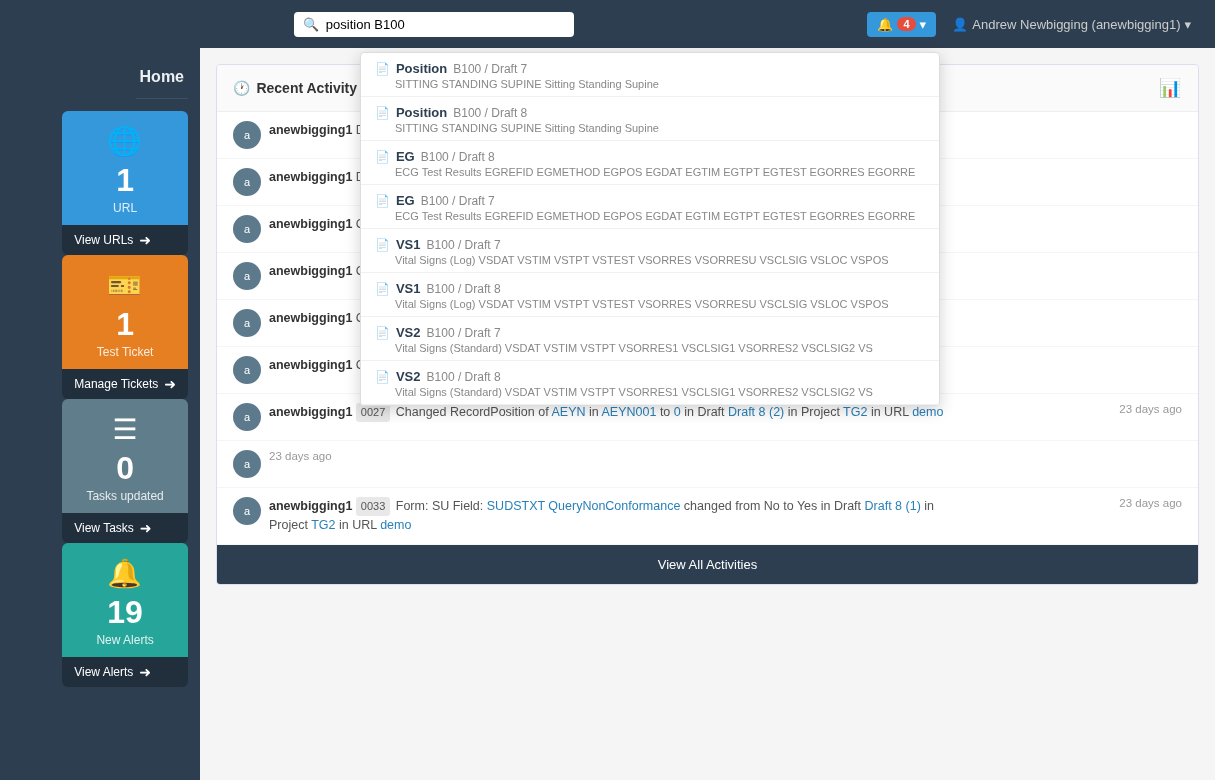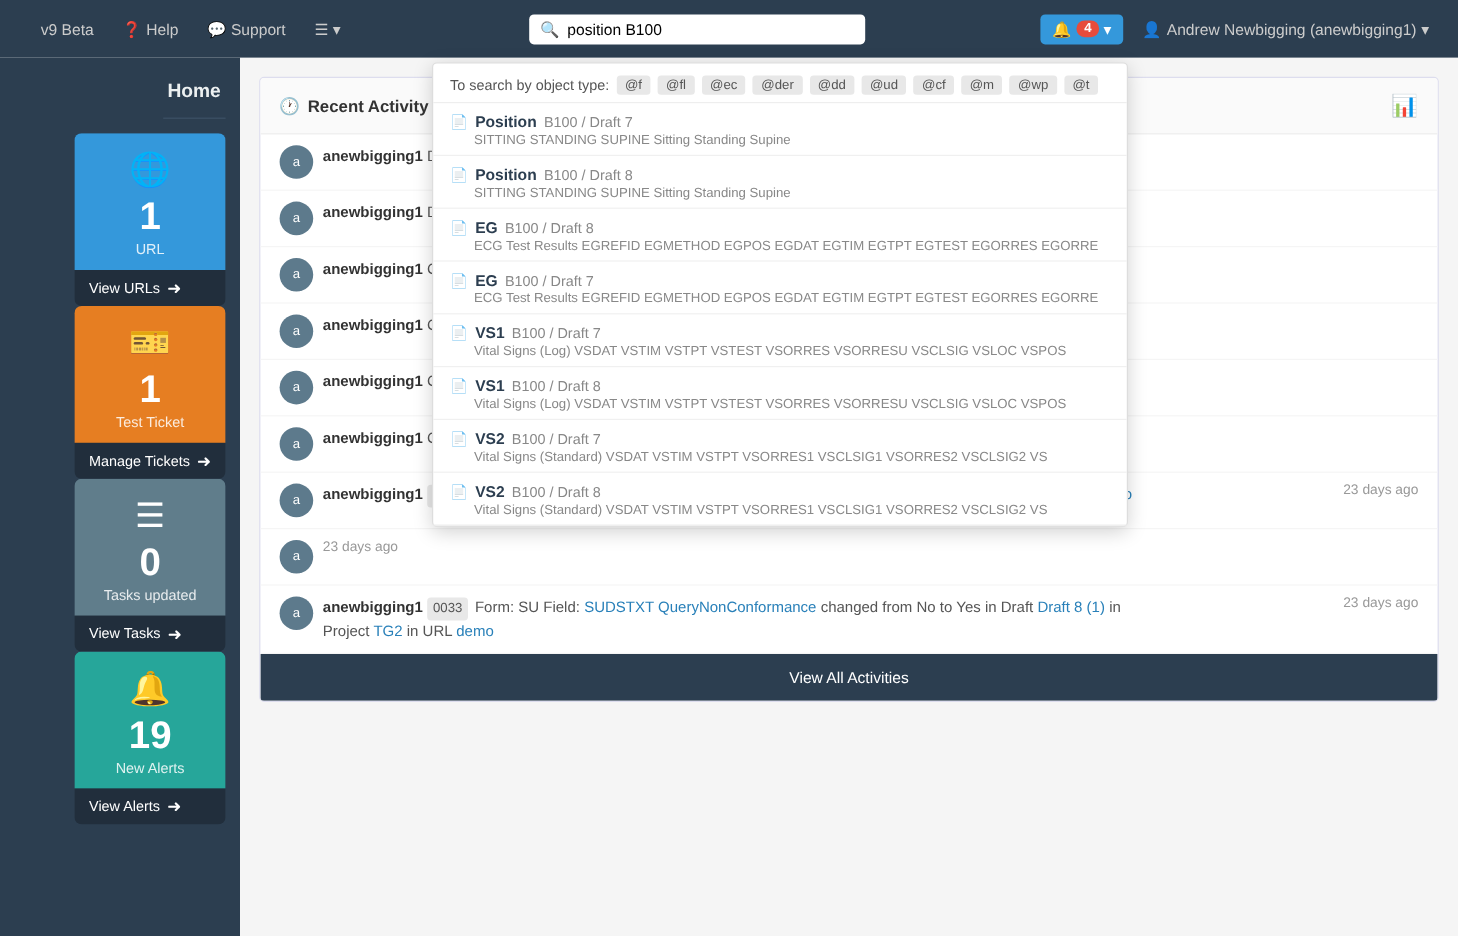--- a/index.html
+++ b/index.html
@@ -172,32 +172,20 @@
     .view-all-btn {
       display: block; width: 100%; padding: 12px; text-align: center;
       background: #2c3e50; color: #fff; font-size: 13px; cursor: pointer;
       border: none; outline: none;
     }
   </style>
 </head>
 <body>
 
 <nav class="navbar">
-  <div class="navbar-links">
-    <div class="navbar-link">v9 Beta</div>
-    <div class="navbar-link">
-      <span>❓</span>
-      <span>Help</span>
-    </div>
-    <div class="navbar-link">
-      <span>💬</span>
-      <span>Support</span>
-    </div>
-    <div class="navbar-link">☰ ▾</div>
-  </div>
   <div class="navbar-center">
     <div class="search-box">
       <span>🔍</span>
       <input class="search-input" type="text" value="position B100" style="">
     </div>
   </div>
   <div class="navbar-right">
     <div class="notification-btn">
       <span>🔔</span>
       <span class="notification-badge">4</span>
@@ -205,33 +193,20 @@
     </div>
     <div class="user-menu">
       <span>👤</span>
       <span>Andrew Newbigging (anewbigging1)</span>
       <span>▾</span>
     </div>
   </div>
 </nav>
 
 <div class="search-dropdown">
-  <div class="dropdown-header">
-    <span>To search by object type:</span>
-    <span class="tag">@f</span>
-    <span class="tag">@fl</span>
-    <span class="tag">@ec</span>
-    <span class="tag">@der</span>
-    <span class="tag">@dd</span>
-    <span class="tag">@ud</span>
-    <span class="tag">@cf</span>
-    <span class="tag">@m</span>
-    <span class="tag">@wp</span>
-    <span class="tag">@t</span>
-  </div>
   <div id="dropdown-results">
       <div class="dropdown-item">
     <div class="dropdown-item-title">
       <span class="doc-icon">📄</span>
       <span class="name">Position</span>
       <span class="meta">B100 / Draft 7</span>
     </div>
     <div class="dropdown-item-sub">SITTING STANDING SUPINE Sitting Standing Supine</div>
   </div>
       <div class="dropdown-item">

